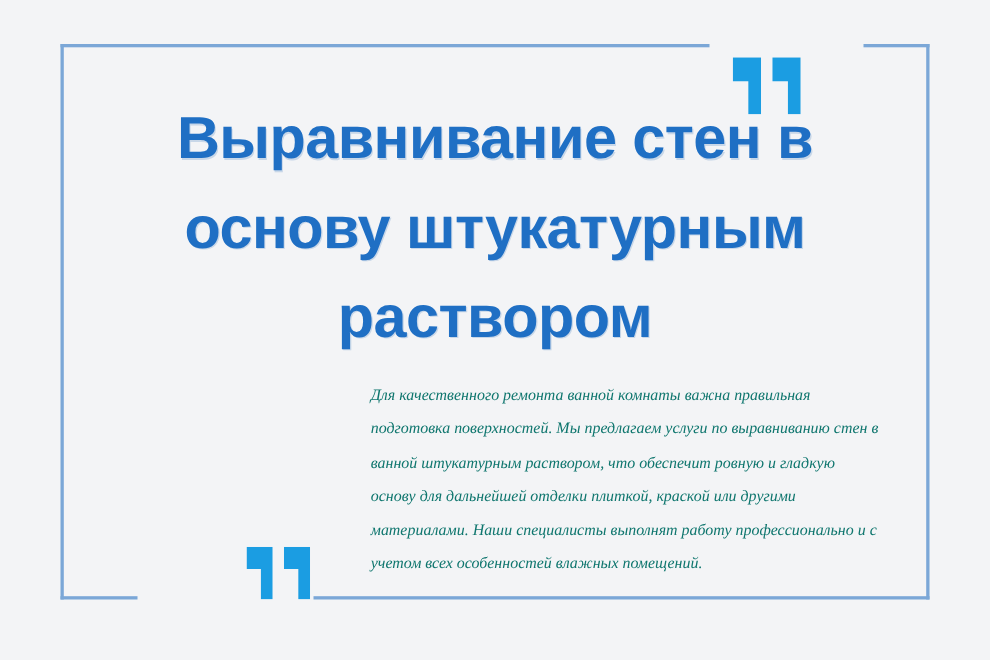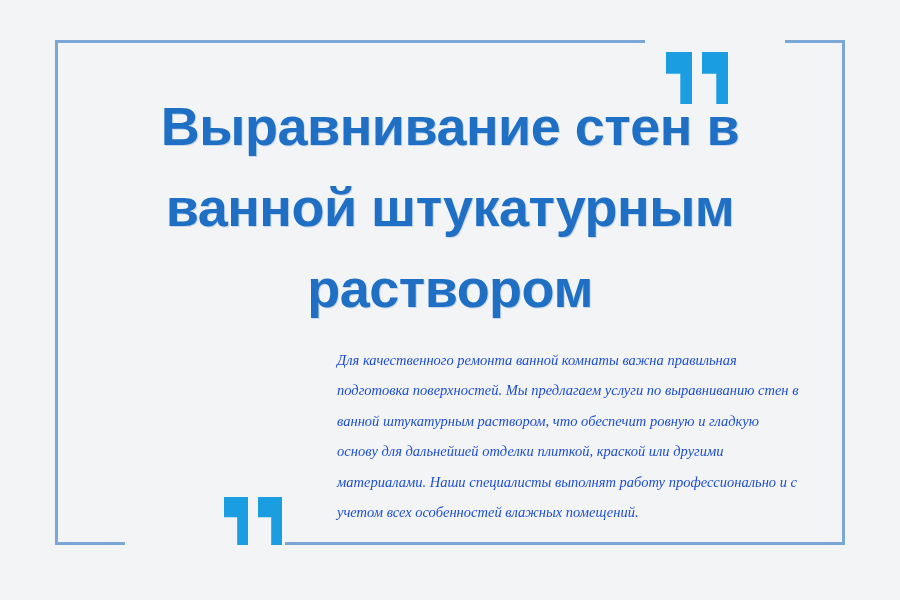--- a/index.html
+++ b/index.html
@@ -90,21 +90,21 @@
 
   .body-text {
     position: absolute;
     left: 337px;
     top: 345px;
     width: 465px;
     font-family: "Liberation Serif", serif;
     font-style: italic;
     font-size: 14.5px;
     line-height: 2.1;
-    color: #1d4ed8;
+    color: #0f766e;
     text-align: left;
   }
 </style>
 </head>
 <body>
 
 <div class="card">
 
   <div class="frame">
     <div class="seg top-left"></div>
@@ -118,17 +118,17 @@
   <div class="quote top">
     <div class="mark"></div>
     <div class="mark"></div>
   </div>
 
   <div class="quote bottom">
     <div class="mark"></div>
     <div class="mark"></div>
   </div>
 
-  <div class="title">Выравнивание стен в ванной штукатурным раствором</div>
+  <div class="title">Выравнивание стен в основу штукатурным раствором</div>
 
   <div class="body-text">Для качественного ремонта ванной комнаты важна правильная подготовка поверхностей. Мы предлагаем услуги по выравниванию стен в ванной штукатурным раствором, что обеспечит ровную и гладкую основу для дальнейшей отделки плиткой, краской или другими материалами. Наши специалисты выполнят работу профессионально и с учетом всех особенностей влажных помещений.</div>
 
 </div>
 
 </body></html>

